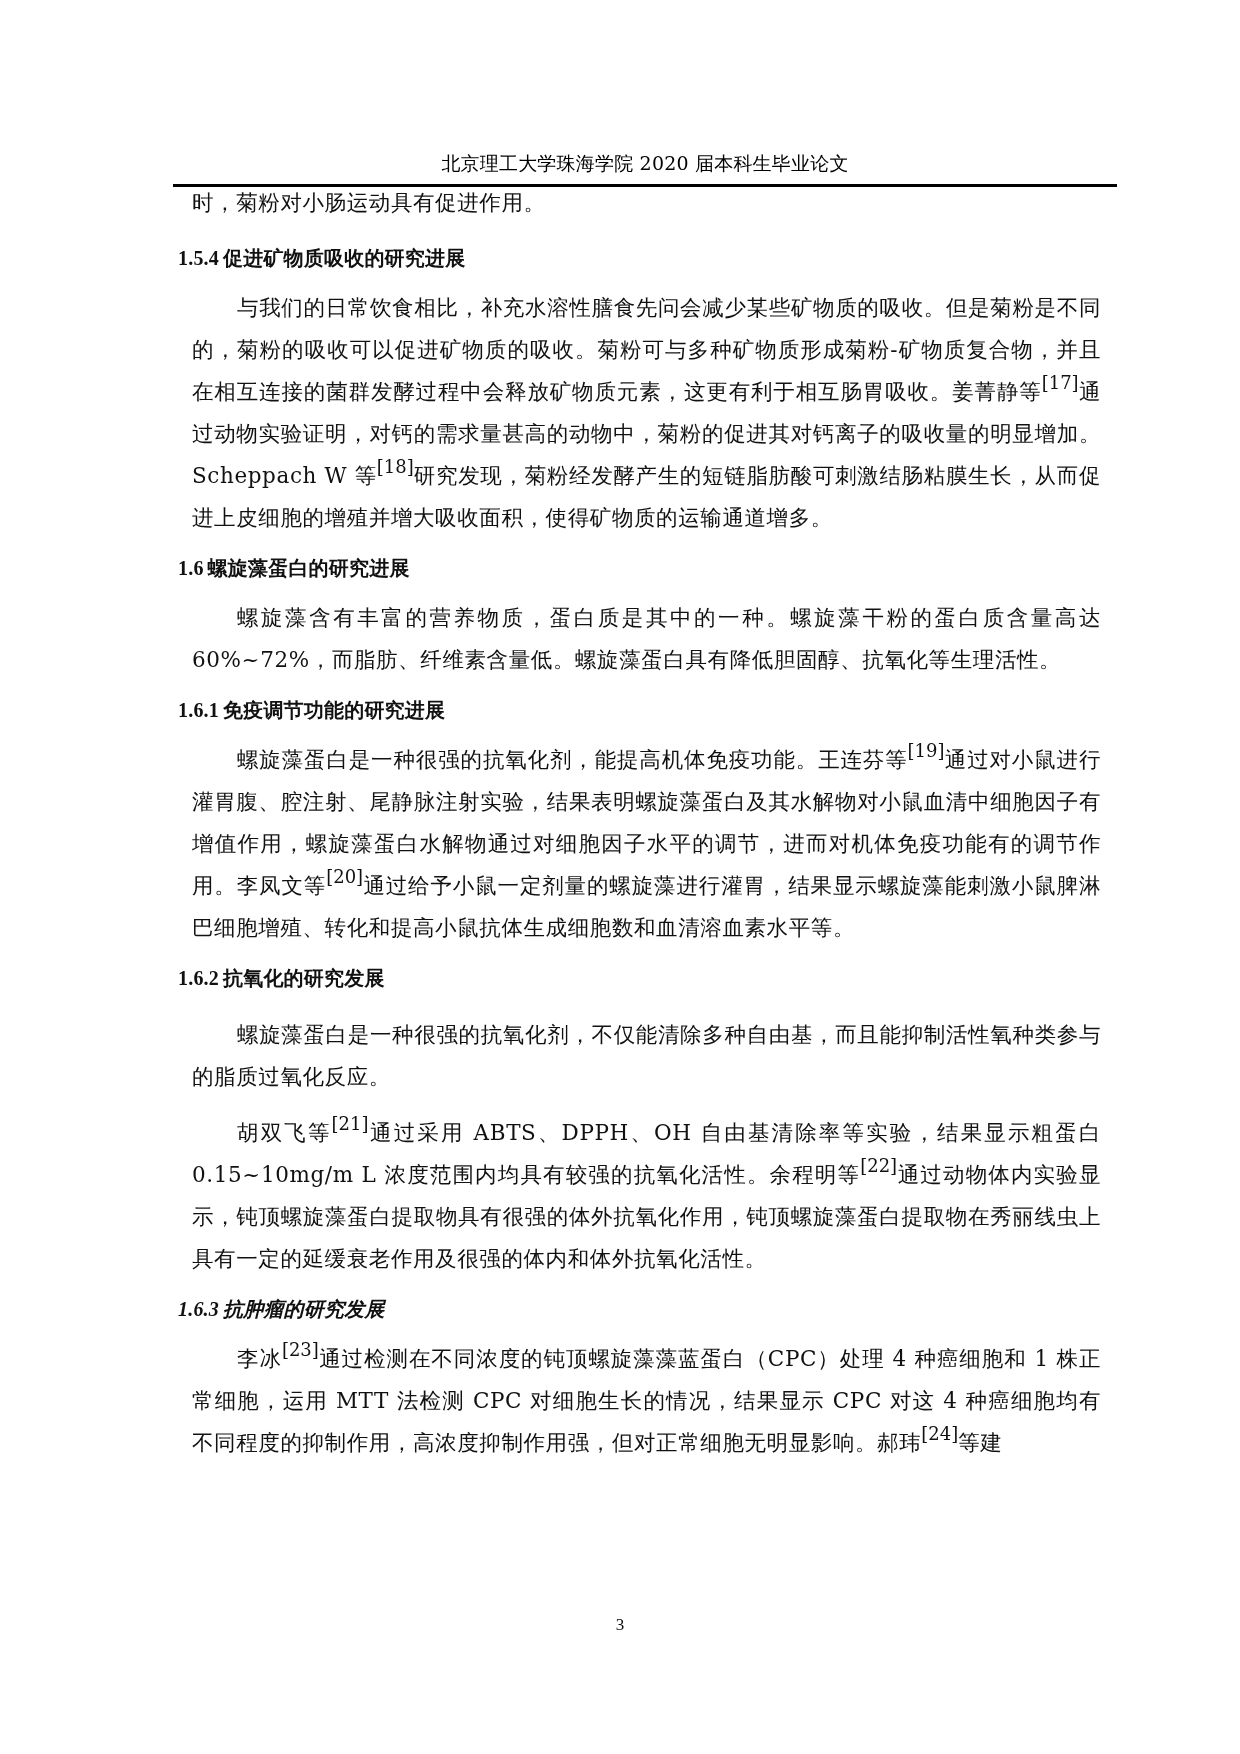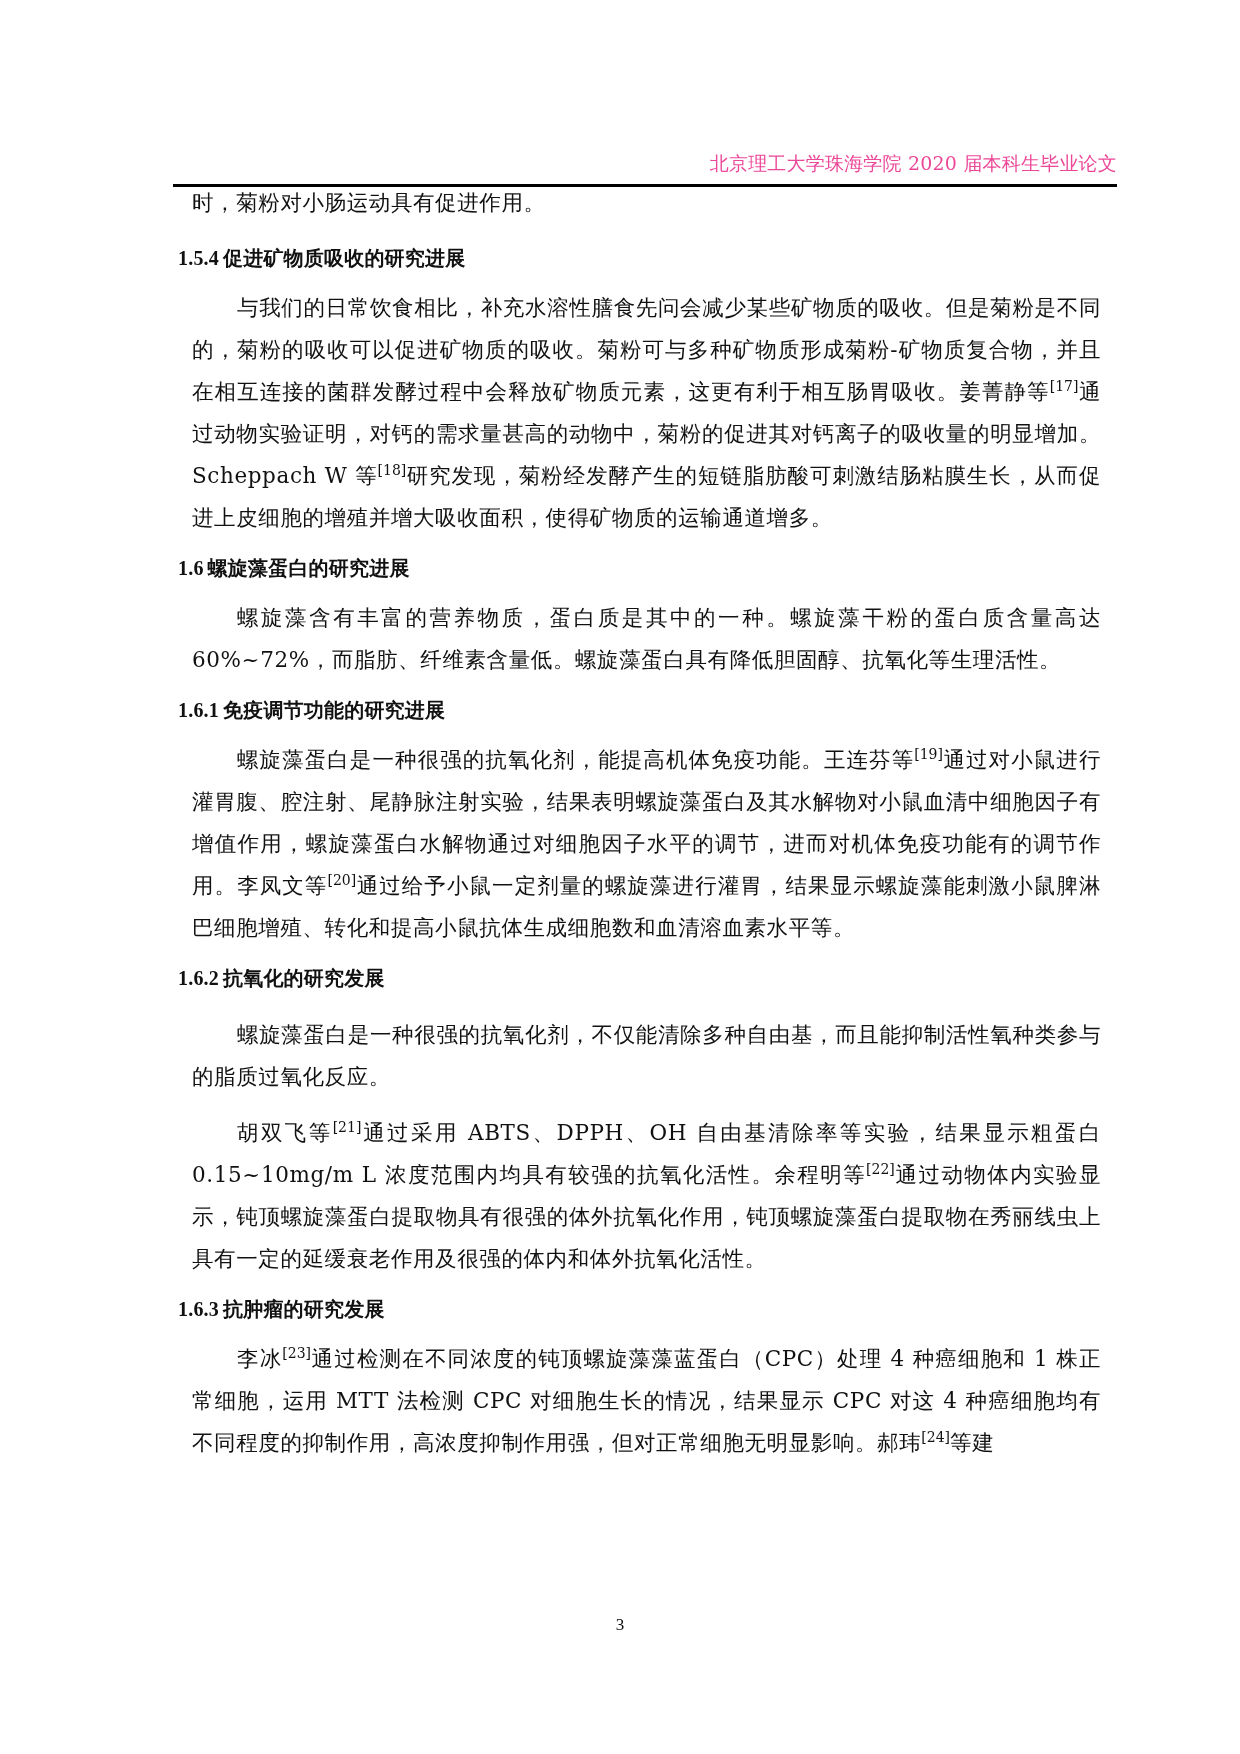--- a/index.html
+++ b/index.html
@@ -13,25 +13,25 @@
       position: relative;
       overflow: hidden;
       color: #111111;
       font-family: "DejaVu Serif", "Liberation Serif", serif;
     }
     .page-header {
       position: absolute;
       left: 173px;
       width: 944px;
       top: 150px;
-      text-align: right;
+      text-align: center;
       font-size: 19px;
       line-height: 26px;
       letter-spacing: 0.2px;
-      color: #ec4899;
+      color: #000000;
     }
     .header-rule {
       position: absolute;
       left: 173px;
       width: 944px;
       top: 184px;
       height: 3px;
       background: #000;
     }
     .content {
@@ -58,21 +58,21 @@
       font-size: 20px;
       line-height: 30px;
       letter-spacing: 0.2px;
     }
     .heading .num {
       font-family: "Liberation Serif", "DejaVu Serif", serif;
       font-weight: bold;
       margin-right: 4px;
     }
     sup.cite {
-      font-size: 14px;
+      font-size: 18px;
       line-height: 0;
       vertical-align: 0.55em;
       letter-spacing: 0;
     }
     .page-number {
       position: absolute;
       left: 0;
       width: 1240px;
       top: 1615px;
       text-align: center;
@@ -106,20 +106,20 @@
     <span class="num">1.6.1</span><span>免疫调节功能的研究进展</span>
   </h3>
   <p class="para indent"><span>螺旋藻蛋白是一种很强的抗氧化剂，能提高机体免疫功能。王连芬等</span><sup class="cite">[19]</sup><span>通过对小鼠进行灌胃腹、腔注射、尾静脉注射实验，结果表明螺旋藻蛋白及其水解物对小鼠血清中细胞因子有增值作用，螺旋藻蛋白水解物通过对细胞因子水平的调节，进而对机体免疫功能有的调节作用。李凤文等</span><sup class="cite">[20]</sup><span>通过给予小鼠一定剂量的螺旋藻进行灌胃，结果显示螺旋藻能刺激小鼠脾淋巴细胞增殖、转化和提高小鼠抗体生成细胞数和血清溶血素水平等。</span></p>
 
   <h3 class="heading" style="margin-top:8px; margin-bottom:21px;">
     <span class="num">1.6.2</span><span>抗氧化的研究发展</span>
   </h3>
   <p class="para indent"><span>螺旋藻蛋白是一种很强的抗氧化剂，不仅能清除多种自由基，而且能抑制活性氧种类参与的脂质过氧化反应。</span></p>
   <p class="para indent"><span>胡双飞等</span><sup class="cite">[21]</sup><span>通过采用 ABTS、DPPH、OH 自由基清除率等实验，结果显示粗蛋白0.15~10mg/m L 浓度范围内均具有较强的抗氧化活性。余程明等</span><sup class="cite">[22]</sup><span>通过动物体内实验显示，钝顶螺旋藻蛋白提取物具有很强的体外抗氧化作用，钝顶螺旋藻蛋白提取物在秀丽线虫上具有一定的延缓衰老作用及很强的体内和体外抗氧化活性。</span></p>
 
-  <h3 class="heading" style="margin-top:8px; margin-bottom:10px;">
+  <h3 class="heading" style="margin-top:8px; margin-bottom:10px;font-style:italic;">
     <span class="num">1.6.3</span><span>抗肿瘤的研究发展</span>
   </h3>
   <p class="para indent"><span>李冰</span><sup class="cite">[23]</sup><span>通过检测在不同浓度的钝顶螺旋藻藻蓝蛋白（CPC）处理 4 种癌细胞和 1 株正常细胞，运用 MTT 法检测 CPC 对细胞生长的情况，结果显示 CPC 对这 4 种癌细胞均有不同程度的抑制作用，高浓度抑制作用强，但对正常细胞无明显影响。郝玮</span><sup class="cite">[24]</sup><span>等建</span></p>
 
 </div>
 
 <div class="page-number">3</div>
 
 </body></html>

